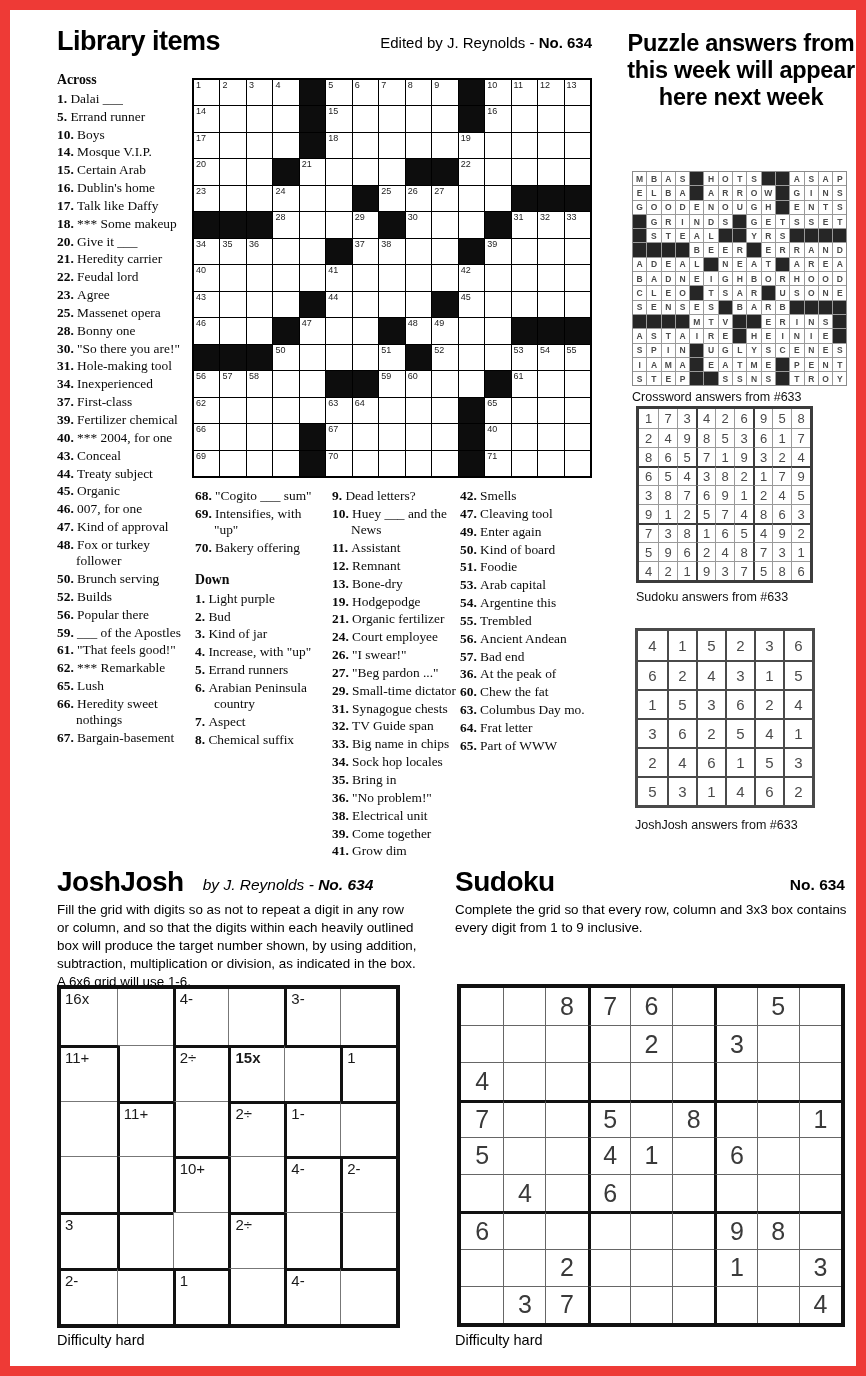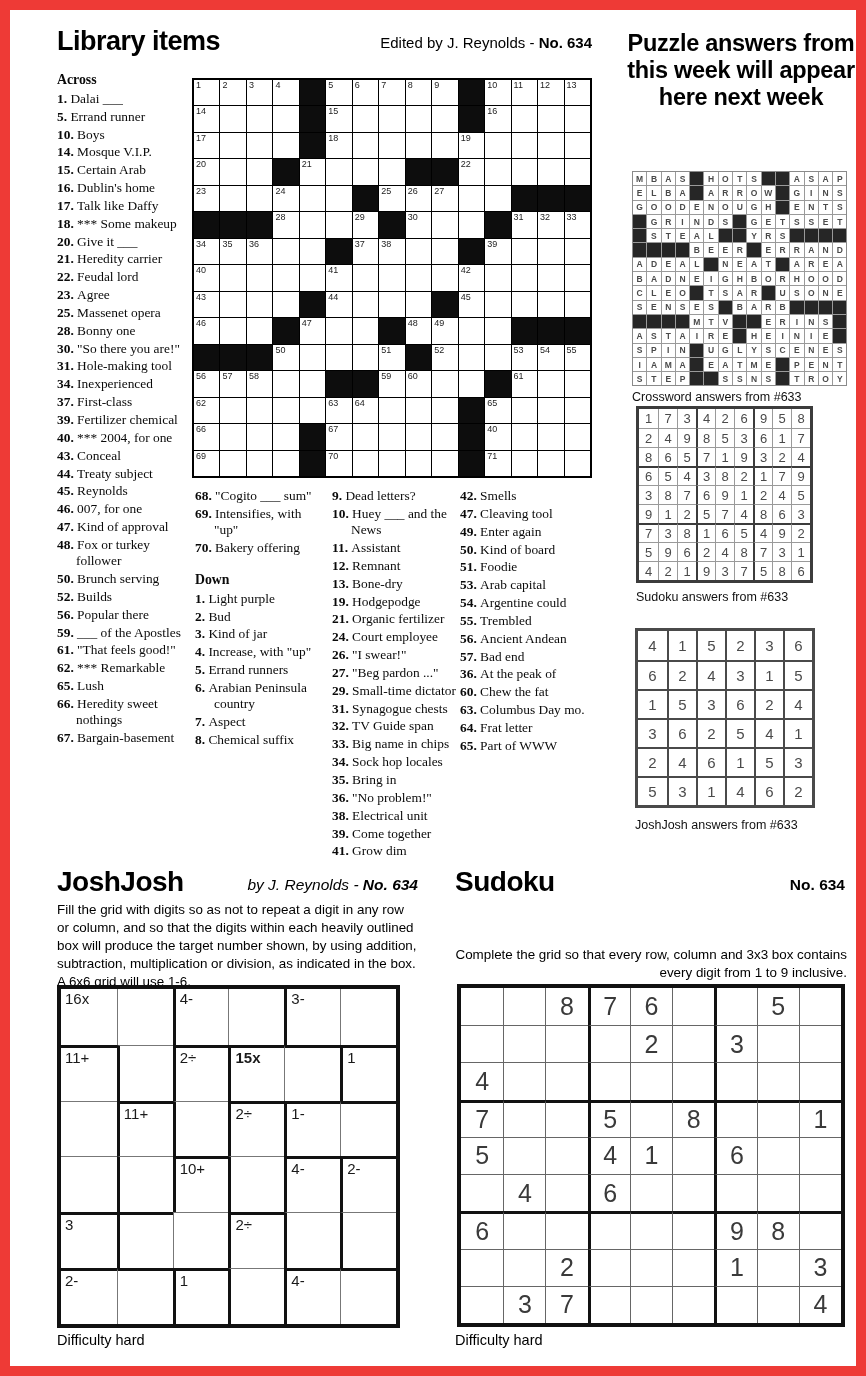--- a/index.html
+++ b/index.html
@@ -441,21 +441,21 @@
         <div class="clue"><b>25. </b><span>Massenet opera</span></div>
         <div class="clue"><b>28. </b><span>Bonny one</span></div>
         <div class="clue"><b>30. </b><span>"So there you are!"</span></div>
         <div class="clue"><b>31. </b><span>Hole-making tool</span></div>
         <div class="clue"><b>34. </b><span>Inexperienced</span></div>
         <div class="clue"><b>37. </b><span>First-class</span></div>
         <div class="clue"><b>39. </b><span>Fertilizer chemical</span></div>
         <div class="clue"><b>40. </b><span>*** 2004, for one</span></div>
         <div class="clue"><b>43. </b><span>Conceal</span></div>
         <div class="clue"><b>44. </b><span>Treaty subject</span></div>
-        <div class="clue"><b>45. </b><span>Reynolds</span></div>
+        <div class="clue"><b>45. </b><span>Organic</span></div>
         <div class="clue"><b>46. </b><span>007, for one</span></div>
         <div class="clue"><b>47. </b><span>Kind of approval</span></div>
         <div class="clue"><b>48. </b><span>Fox or turkey follower</span></div>
         <div class="clue"><b>50. </b><span>Brunch serving</span></div>
         <div class="clue"><b>52. </b><span>Builds</span></div>
         <div class="clue"><b>56. </b><span>Popular there</span></div>
         <div class="clue"><b>59. </b><span>___ of the Apostles</span></div>
         <div class="clue"><b>61. </b><span>"That feels good!"</span></div>
         <div class="clue"><b>62. </b><span>*** Remarkable</span></div>
         <div class="clue"><b>65. </b><span>Lush</span></div>
@@ -505,21 +505,21 @@
       <div class="clue"><b>39. </b><span>Come together</span></div>
       <div class="clue"><b>41. </b><span>Grow dim</span></div>
     </div>
   <div id="col4-list" class="abs clue-col" style="left:450px;top:478px;width:138px;height:372px;">
       <div class="clue"><b>42. </b><span>Smells</span></div>
       <div class="clue"><b>47. </b><span>Cleaving tool</span></div>
       <div class="clue"><b>49. </b><span>Enter again</span></div>
       <div class="clue"><b>50. </b><span>Kind of board</span></div>
       <div class="clue"><b>51. </b><span>Foodie</span></div>
       <div class="clue"><b>53. </b><span>Arab capital</span></div>
-      <div class="clue"><b>54. </b><span>Argentine could</span></div>
+      <div class="clue"><b>54. </b><span>Argentine this</span></div>
       <div class="clue"><b>55. </b><span>Trembled</span></div>
       <div class="clue"><b>56. </b><span>Ancient Andean</span></div>
       <div class="clue"><b>57. </b><span>Bad end</span></div>
       <div class="clue"><b>36. </b><span>At the peak of</span></div>
       <div class="clue"><b>60. </b><span>Chew the fat</span></div>
       <div class="clue"><b>63. </b><span>Columbus Day mo.</span></div>
       <div class="clue"><b>64. </b><span>Frat letter</span></div>
       <div class="clue"><b>65. </b><span>Part of WWW</span></div>
     </div>
 
@@ -870,21 +870,21 @@
       <div class="josh-ans-cell" style="border-top: 2px solid rgb(74, 74, 74);">5</div>
       <div class="josh-ans-cell" style="border-left: 2px solid rgb(74, 74, 74); border-top: 2px solid rgb(74, 74, 74);">3</div>
       <div class="josh-ans-cell" style="border-left: 2px solid rgb(74, 74, 74); border-top: 2px solid rgb(74, 74, 74);">1</div>
       <div class="josh-ans-cell" style="border-left: 2px solid rgb(74, 74, 74); border-top: 2px solid rgb(74, 74, 74);">4</div>
       <div class="josh-ans-cell" style="border-left: 2px solid rgb(74, 74, 74); border-top: 2px solid rgb(74, 74, 74);">6</div>
       <div class="josh-ans-cell" style="border-left: 2px solid rgb(74, 74, 74); border-top: 2px solid rgb(74, 74, 74);">2</div>
     </div>
   <div class="abs ans-caption" style="left:625px;top:808px;">JoshJosh answers from #633</div>
 
   <div class="abs section-title" style="left:47px;top:856px;">JoshJosh</div>
-  <div class="abs byline" style="left:188px;top:866px;width:220px;">
+  <div class="abs byline" style="left:168px;top:866px;width:220px;text-align:center;">
     <i>by J. Reynolds - </i><b>No. 634</b>
   </div>
   <div class="abs instructions" style="left:47px;top:891px;width:362px;">Fill the grid with digits so as not to repeat a digit in any row or column, and so that the digits within each heavily outlined box will produce the target number shown, by using addition, subtraction, multiplication or division, as indicated in the box. A 6x6 grid will use 1-6.</div>
   <div id="josh-grid" class="abs josh-grid" style="left:47px;top:975px;width:343px;height:343px;">
       <div class="josh-cell">
         <span class="cage-label">16x</span>
       </div>
       <div class="josh-cell" style="border-left: 1px solid rgb(119, 119, 119);"></div>
       <div class="josh-cell" style="border-left: 3.5px solid rgb(17, 17, 17);">
         <span class="cage-label">4-</span>
@@ -952,21 +952,21 @@
       <div class="josh-cell" style="border-left: 3.5px solid rgb(17, 17, 17); border-top: 1px solid rgb(119, 119, 119);"></div>
       <div class="josh-cell" style="border-left: 3.5px solid rgb(17, 17, 17); border-top: 3.5px solid rgb(17, 17, 17);">
         <span class="cage-label">4-</span>
       </div>
       <div class="josh-cell" style="border-left: 1px solid rgb(119, 119, 119); border-top: 3.5px solid rgb(17, 17, 17);"></div>
     </div>
   <div class="abs difficulty" style="left:47px;top:1322px;">Difficulty hard</div>
 
   <div class="abs section-title" style="left:445px;top:856px;">Sudoku</div>
   <div class="abs no-right" style="left:700px;top:866px;width:135px;">No. 634</div>
-  <div class="abs instructions" style="left:445px;top:936px;width:392px;text-align:right;">Complete the grid so that every row, column and 3x3 box contains every digit from 1 to 9 inclusive.</div>
+  <div class="abs instructions" style="left:445px;top:891px;width:392px;">Complete the grid so that every row, column and 3x3 box contains every digit from 1 to 9 inclusive.</div>
   <div id="sud-grid" class="abs sud-grid" style="left:447px;top:974px;width:388px;height:343px;">
       <div class="sud-cell"></div>
       <div class="sud-cell" style="border-left: 1px solid rgb(102, 102, 102);"></div>
       <div class="sud-cell" style="border-left: 1px solid rgb(102, 102, 102);">8</div>
       <div class="sud-cell" style="border-left: 3px solid rgb(17, 17, 17);">7</div>
       <div class="sud-cell" style="border-left: 1px solid rgb(102, 102, 102);">6</div>
       <div class="sud-cell" style="border-left: 1px solid rgb(102, 102, 102);"></div>
       <div class="sud-cell" style="border-left: 3px solid rgb(17, 17, 17);"></div>
       <div class="sud-cell" style="border-left: 1px solid rgb(102, 102, 102);">5</div>
       <div class="sud-cell" style="border-left: 1px solid rgb(102, 102, 102);"></div>

